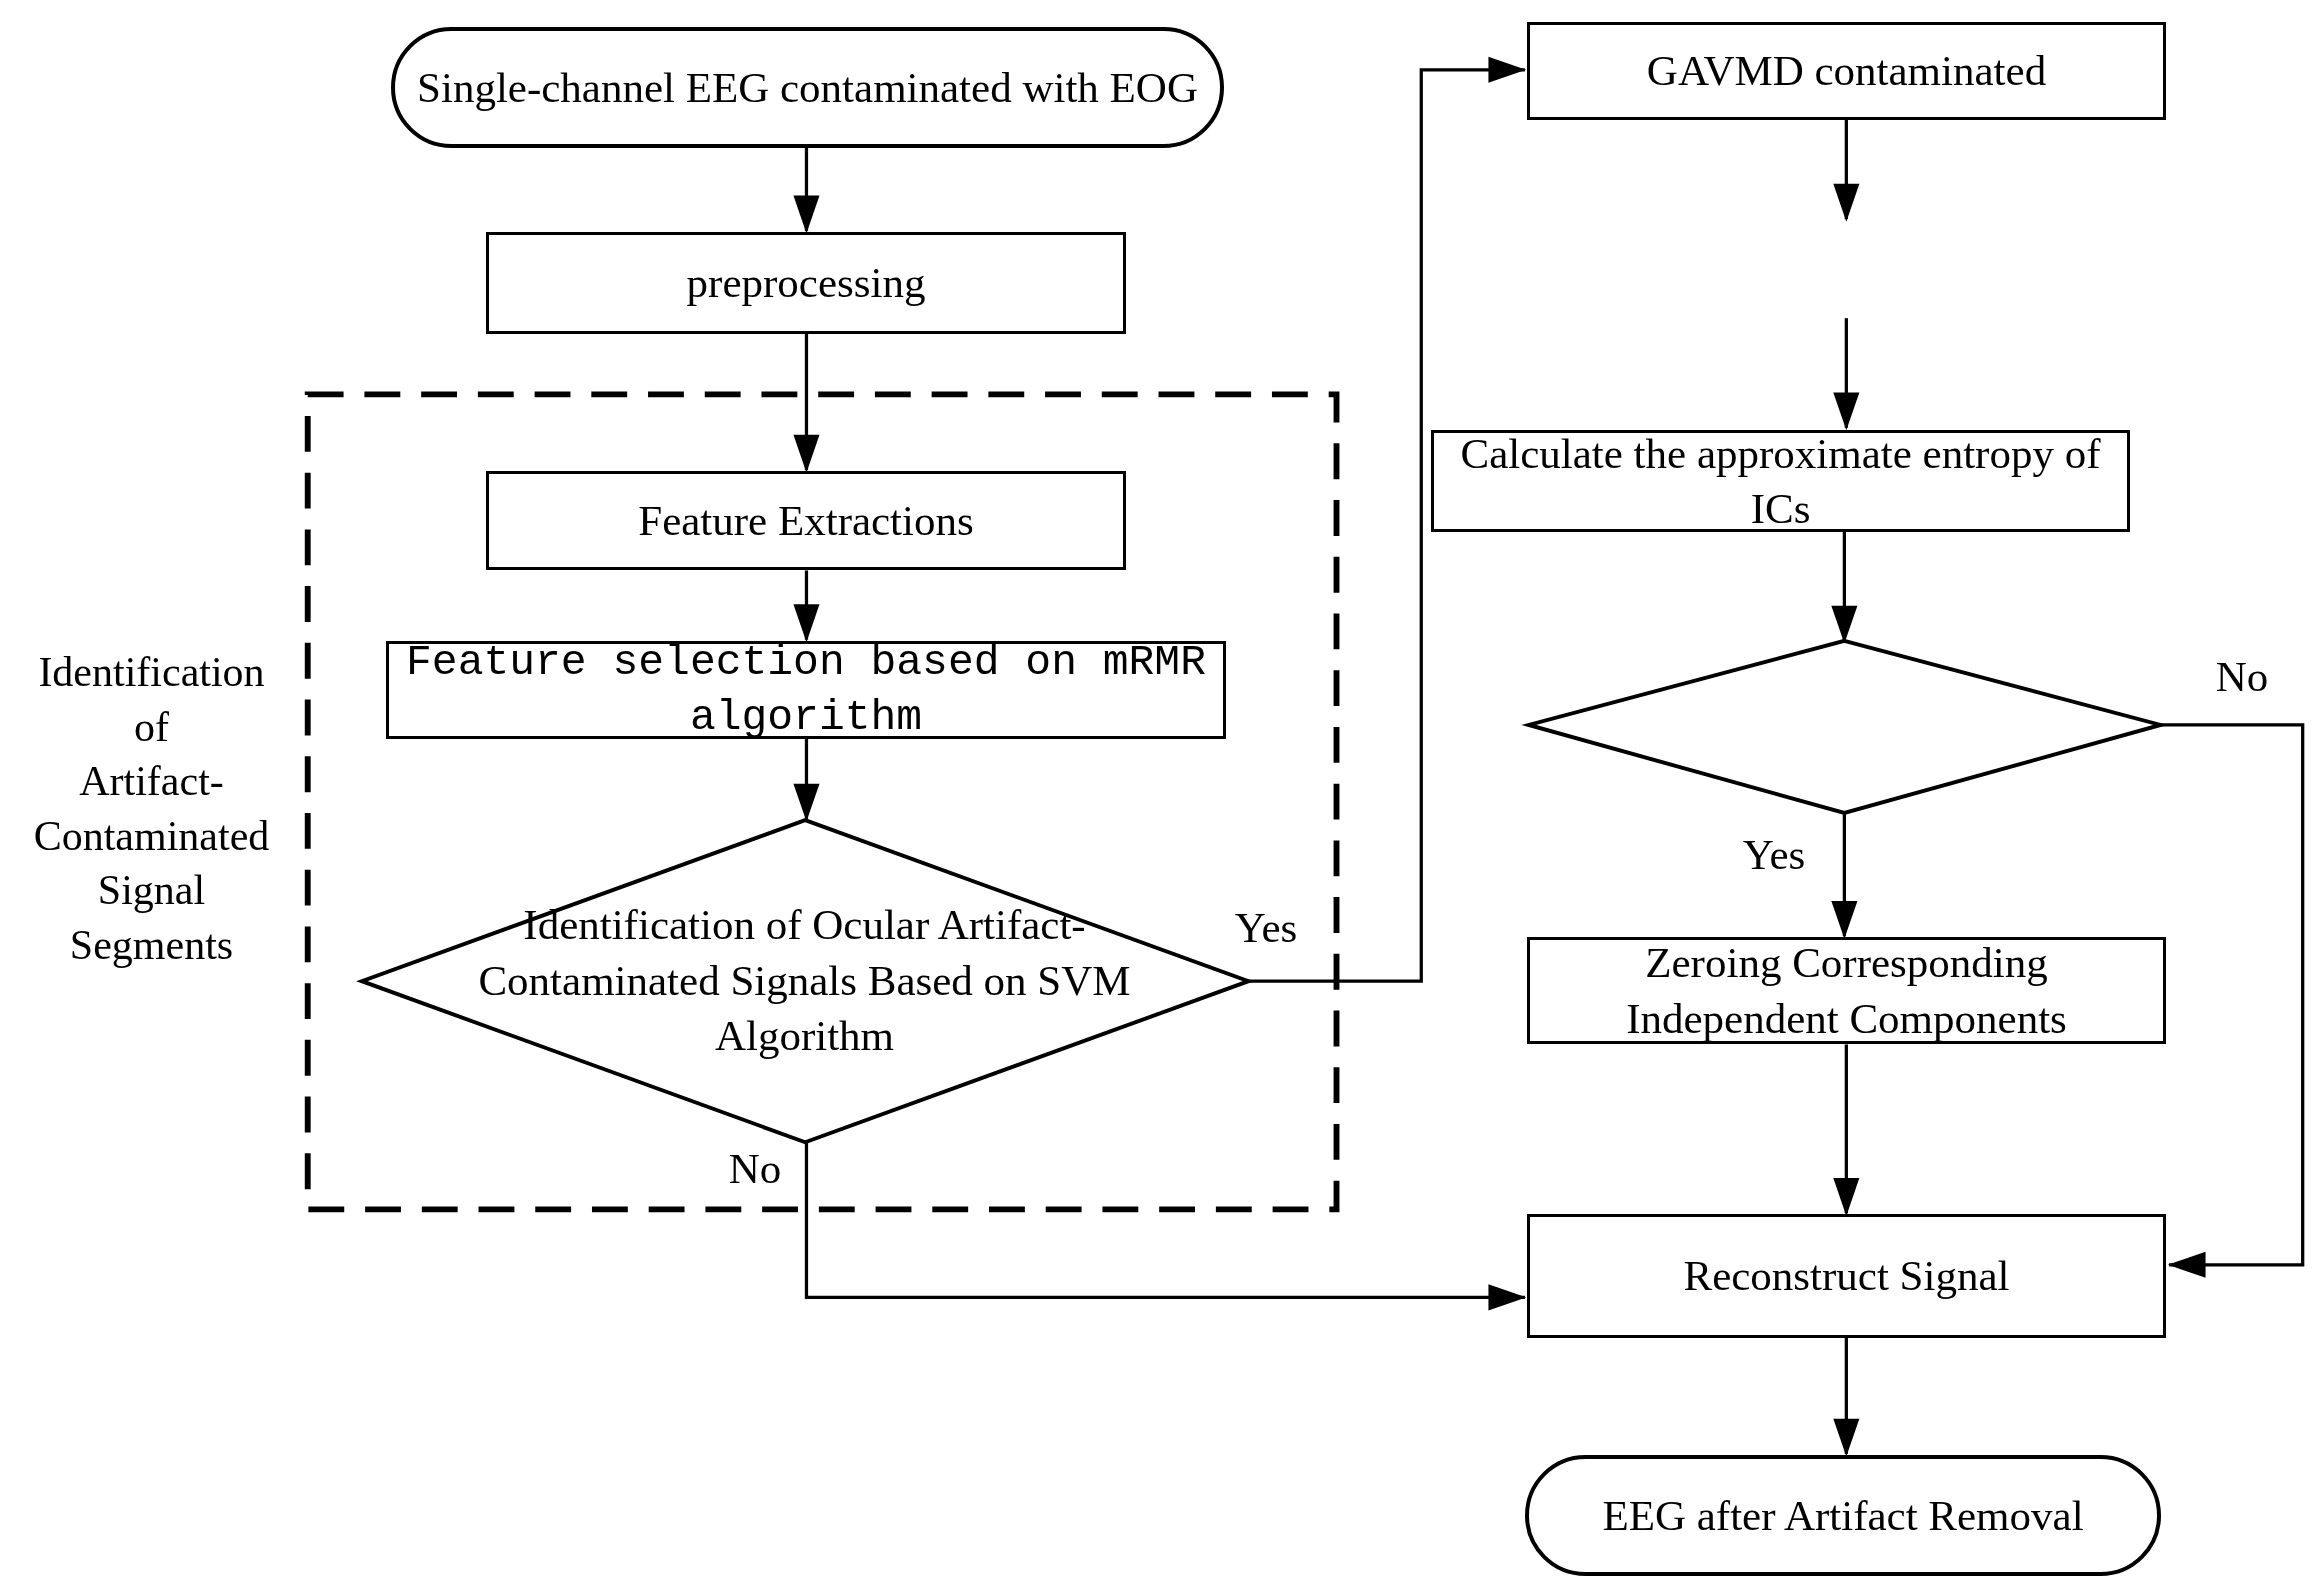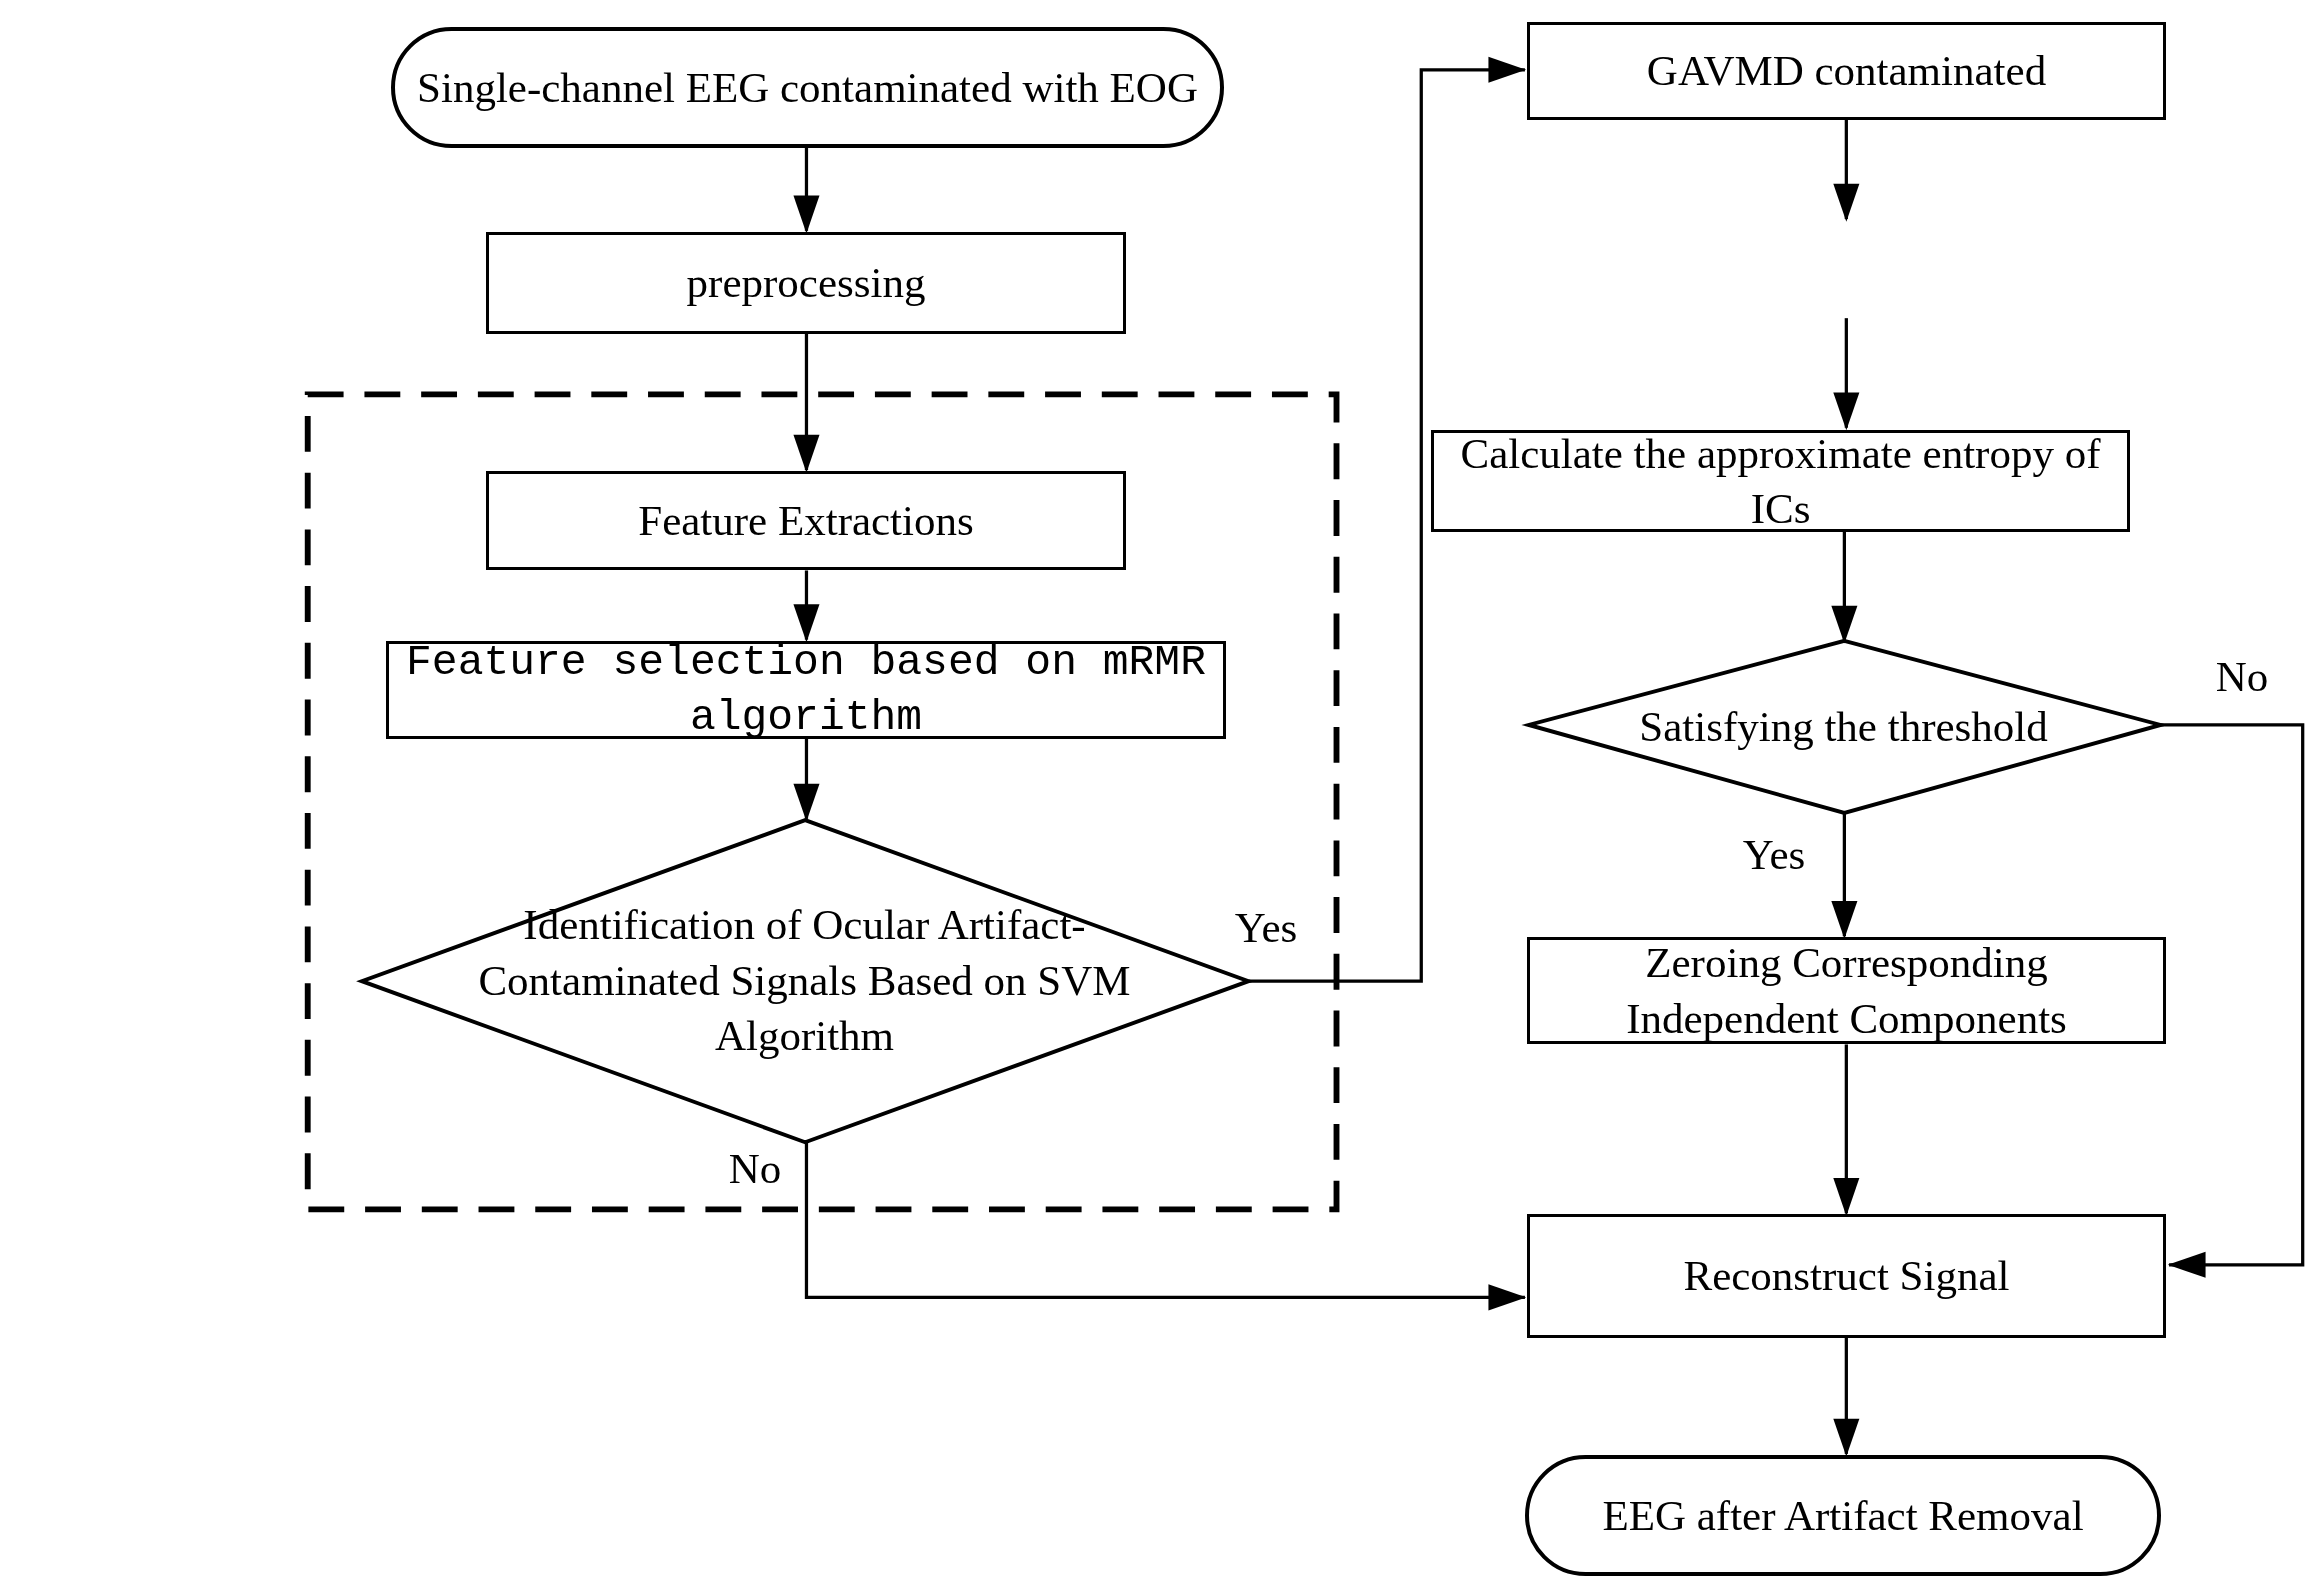--- a/index.html
+++ b/index.html
@@ -123,20 +123,26 @@
       <polygon points="2832,340 2812,282 2852,282"></polygon>
       <polygon points="2832,660 2812,602 2852,602"></polygon>
       <polygon points="2829,987 2809,929 2849,929"></polygon>
       <polygon points="2829,1440 2809,1382 2849,1382"></polygon>
       <polygon points="2832,1865 2812,1807 2852,1807"></polygon>
       <polygon points="3325,1940 3383,1920 3383,1960"></polygon>
       <polygon points="2832,2234 2812,2176 2852,2176"></polygon>
     </g>
   </svg>
 
+  <div id="group-label">Identification
+of
+Artifact-
+Contaminated
+Signal
+Segments</div>
 
   <div class="node terminator" id="node-start">
     <span>Single-channel EEG contaminated with EOG</span>
   </div>
   <div class="node" id="node-preprocessing">
     <span>preprocessing</span>
   </div>
   <div class="node" id="node-feature-extractions">
     <span>Feature Extractions</span>
   </div>
@@ -157,21 +163,20 @@
   <div class="node" id="node-reconstruct">
     <span>Reconstruct Signal</span>
   </div>
   <div class="node terminator" id="node-end">
     <span>EEG after Artifact Removal</span>
   </div>
 
   <div class="overlay-label" id="label-svm-decision">Identification of Ocular Artifact-
 Contaminated Signals Based on SVM
 Algorithm</div>
-  <div class="overlay-label" id="label-threshold-decision">Satisfying the threshold</div>
 
   <div class="edge-label" id="label-svm-yes">Yes</div>
   <div class="edge-label" id="label-svm-no">No</div>
   <div class="edge-label" id="label-threshold-no">No</div>
   <div class="edge-label" id="label-threshold-yes">Yes</div>
 
 </div>
 
 
 </body></html>

